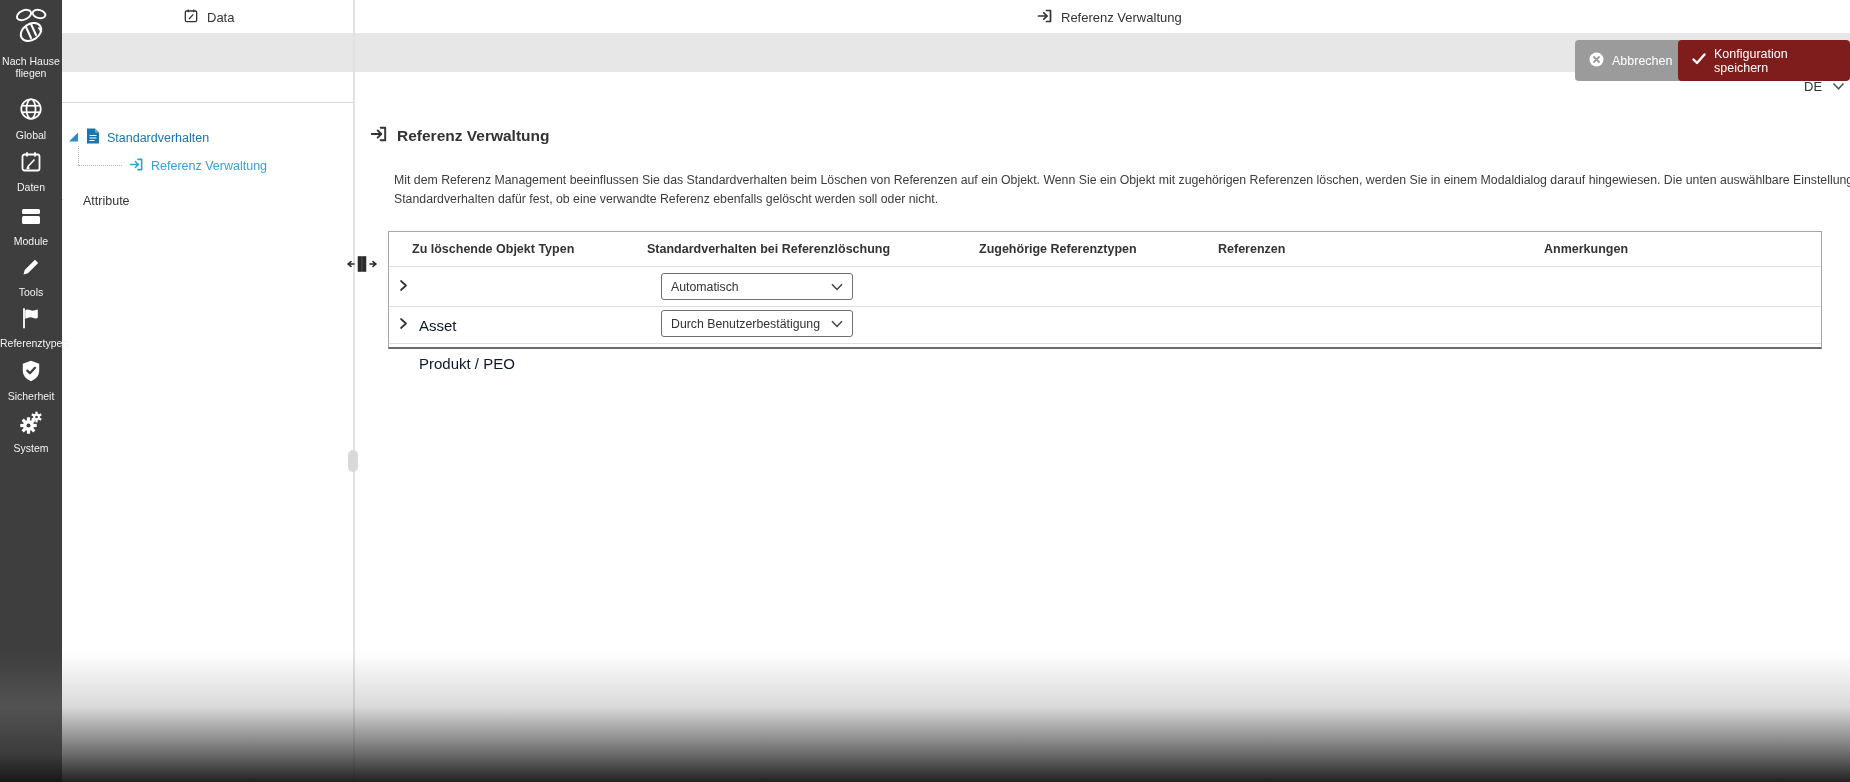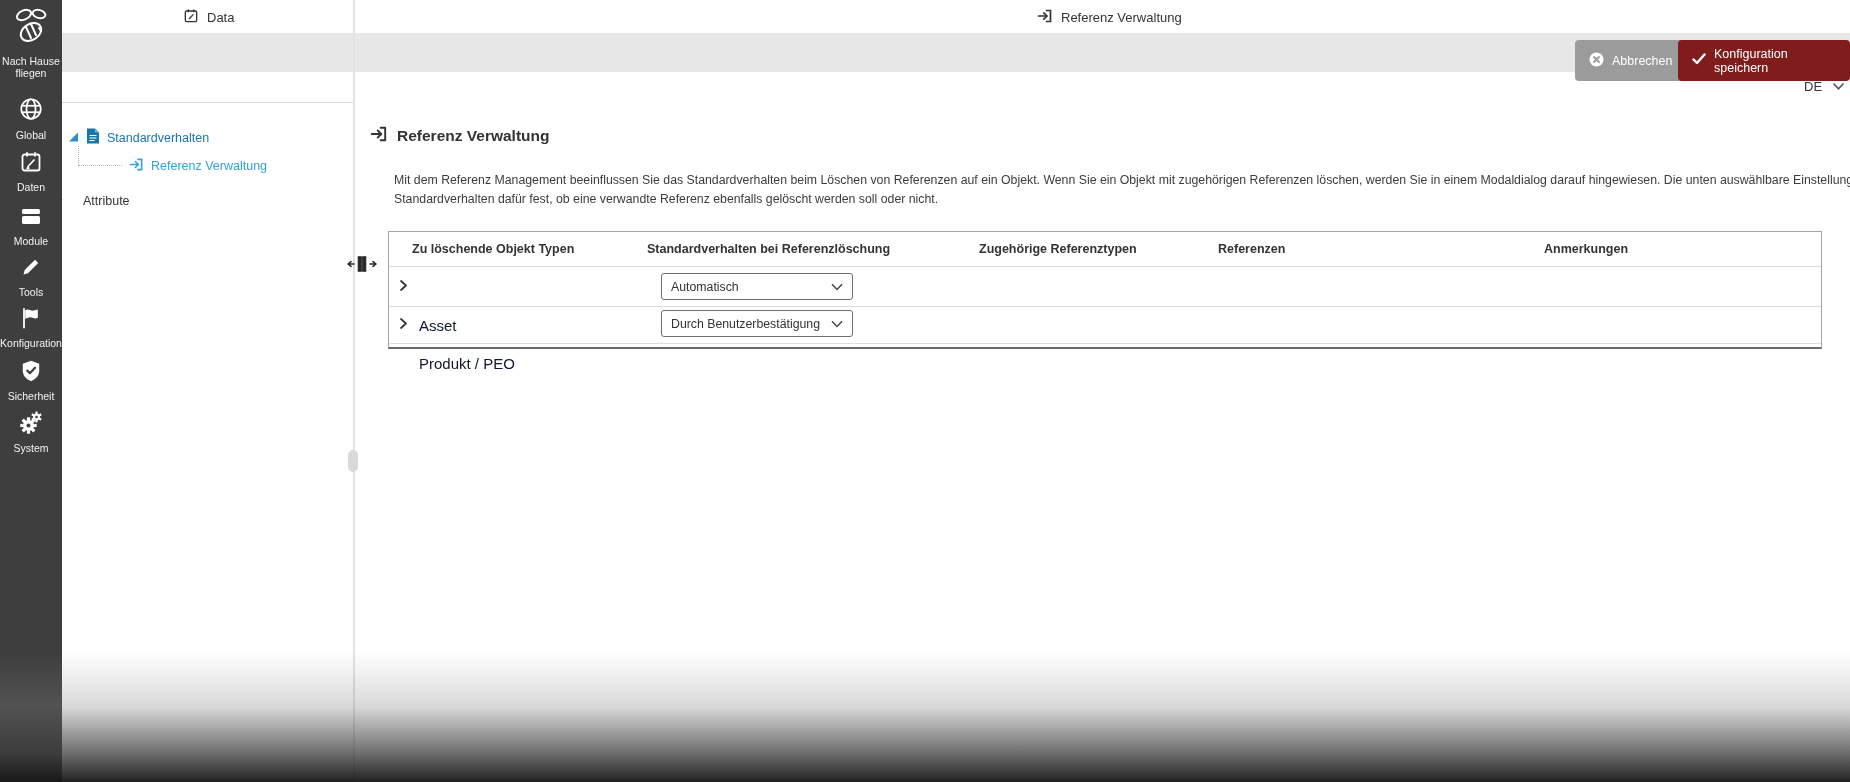--- a/index.html
+++ b/index.html
@@ -125,21 +125,21 @@
       <div class="side-label">Tools</div>
     </div>
 
     <div class="side-item" style="top:306px;">
       <span class="side-icon">
         <svg width="24" height="24" viewBox="0 0 24 24">
           <line x1="5" y1="3" x2="5" y2="21.5" stroke="#fff" stroke-width="1.8" stroke-linecap="round"></line>
           <path d="M6.2 4.2 c3-1.8 5.8 1.2 8.6 0.4 c1.8-0.5 2.8-1 4-1.2 v8.4 c-3 1.8-5.8-1.2-8.6-0.4 c-1.8 0.5-2.8 1-4 1.2 z" fill="#fff"></path>
         </svg>
       </span>
-      <div class="side-label">Konfiguration</div>
+      <div class="side-label">Referenztypen</div>
     </div>
 
     <div class="side-item" style="top:359px;">
       <span class="side-icon">
         <svg width="24" height="24" viewBox="0 0 24 24">
           <path d="M12 1.8 L20.2 4.8 V11.8 c0 5.2-3.6 8.4-8.2 10.4 c-4.6-2-8.2-5.2-8.2-10.4 V4.8 Z" fill="#fff"></path>
           <path d="M8.3 11.6 l2.6 2.6 L16 8.8" fill="none" stroke="#3e3e3e" stroke-width="2.2" stroke-linecap="round" stroke-linejoin="round"></path>
         </svg>
       </span>
       <div class="side-label">Sicherheit</div>

